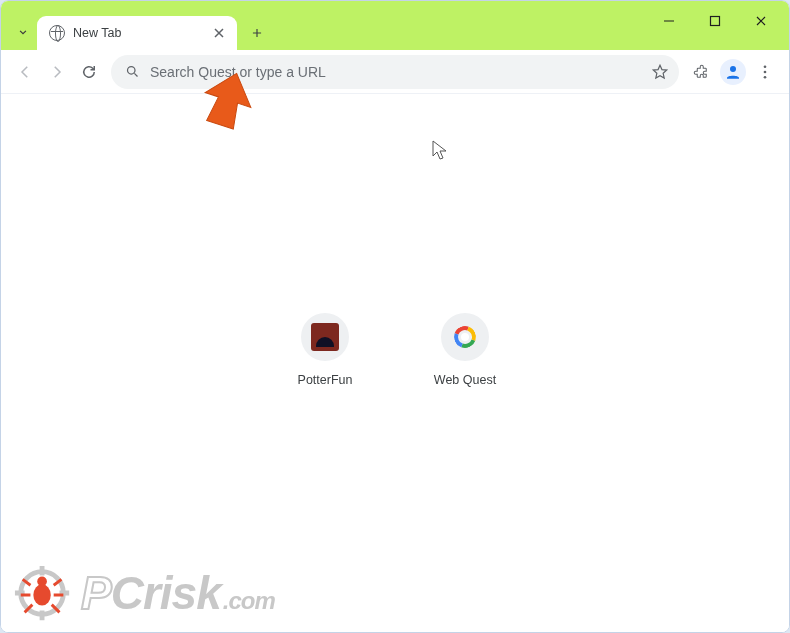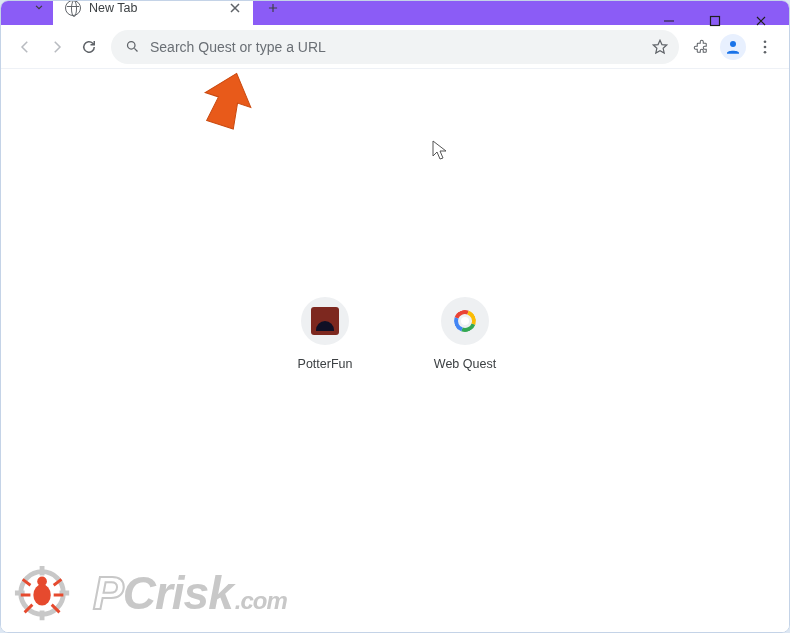--- a/index.html
+++ b/index.html
@@ -17,25 +17,25 @@
       height: 100%;
       background: #fff;
       border: 1px solid #c4d3e7;
       border-radius: 8px;
       display: flex;
       flex-direction: column;
       overflow: hidden;
     }
     
     .titlebar {
-      height: 24px;
-      background: #8b5cf6;
+      height: 49px;
+      background: #bef264;
       display: flex;
       align-items: flex-end;
-      padding-left: 24px;
+      padding-left: 8px;
       position: relative;
     }
     .tab-dropdown-arrow {
       width: 28px;
       height: 36px;
       display: flex;
       align-items: center;
       justify-content: center;
       color: #3b3b3b;
       cursor: pointer;
@@ -155,21 +155,21 @@
     .avatar-circle svg { width: 18px; height: 18px; fill: #1a73e8; }
     
     .content {
       flex: 1;
       background: #fff;
       position: relative;
     }
     .shortcuts {
       position: absolute;
       left: 50%;
-      top: 228px;
+      top: 219px;
       transform: translateX(-50%);
       display: flex;
       gap: 50px;
     }
     .shortcut {
       width: 90px;
       display: flex;
       flex-direction: column;
       align-items: center;
       gap: 12px;
@@ -238,21 +238,21 @@
       width: 16px; height: 20px;
       pointer-events: none;
     }
     
     .watermark {
       position: absolute;
       left: 12px;
       bottom: 8px;
       display: flex;
       align-items: center;
-      gap: 18px;
+      gap: 6px;
       color: #c2c2c2;
       font-family: Arial, sans-serif;
       pointer-events: none;
     }
     .wm-bug {
       width: 62px; height: 62px;
       position: relative;
     }
     .wm-text {
       font-size: 46px;

